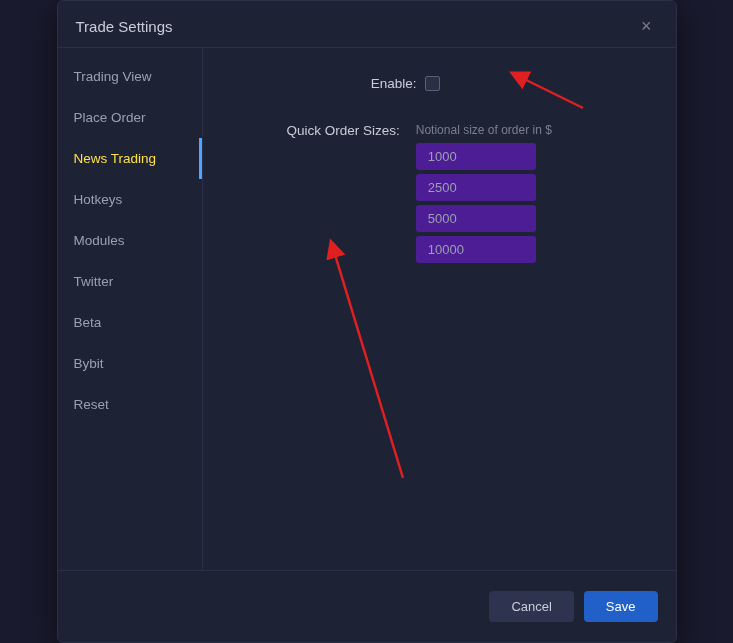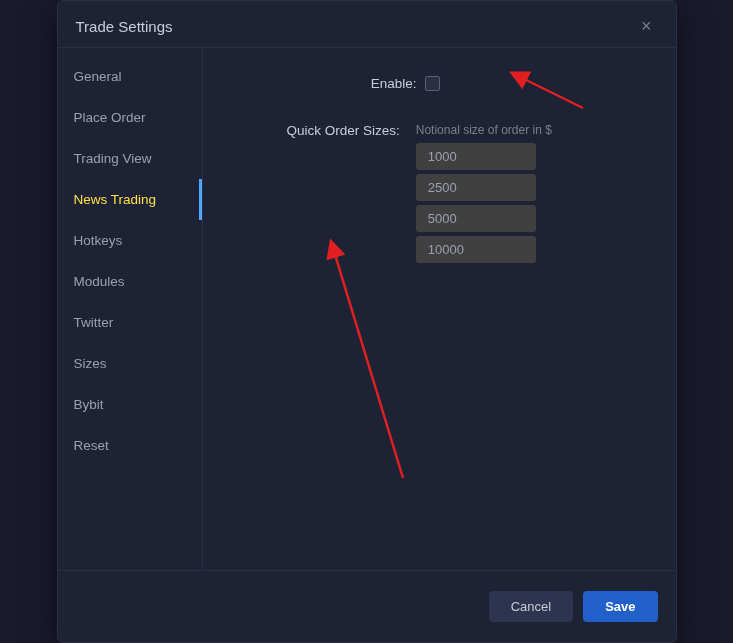--- a/index.html
+++ b/index.html
@@ -114,21 +114,21 @@
       font-size: 13.5px;
       white-space: nowrap;
       padding-top: 8px;
     }
     .order-sizes-column {
       display: flex;
       flex-direction: column;
       gap: 4px;
     }
     .order-size-input {
-      background: #404040;
+      background: #4c1d95;
       border: none;
       border-radius: 3px;
       color: #9aa0b0;
       font-size: 13px;
       padding: 6px 12px;
       width: 120px;
       outline: none;
     }
     .hint-text {
       color: #7a7f8e;
@@ -161,44 +161,42 @@
       cursor: pointer;
     }
     .btn-save {
       background: #2060c8;
       color: #fff;
       border: none;
       border-radius: 4px;
       padding: 8px 22px;
       font-size: 13px;
       cursor: pointer;
-      font-weight: bold;
     }
   </style>
 </head>
 <body>
 
 <div class="dialog">
 
   <div class="dialog-header">
     <span class="dialog-title">Trade Settings</span>
     <button class="close-btn">×</button>
   </div>
 
   <div class="dialog-body">
 
     <div class="sidebar">
-      <div class="sidebar-item">General</div>
+      <div class="sidebar-item">Trading View</div>
       <div class="sidebar-item">Place Order</div>
-      <div class="sidebar-item">Trading View</div>
       <div class="sidebar-item active">News Trading</div>
       <div class="sidebar-item">Hotkeys</div>
       <div class="sidebar-item">Modules</div>
       <div class="sidebar-item">Twitter</div>
-      <div class="sidebar-item">Sizes</div>
+      <div class="sidebar-item">Beta</div>
       <div class="sidebar-item">Bybit</div>
       <div class="sidebar-item">Reset</div>
     </div>
 
     <div class="content-area">
 
       <div class="enable-row">
         <span class="enable-label">Enable:</span>
         <input type="checkbox" class="enable-checkbox" style="">
       </div>

